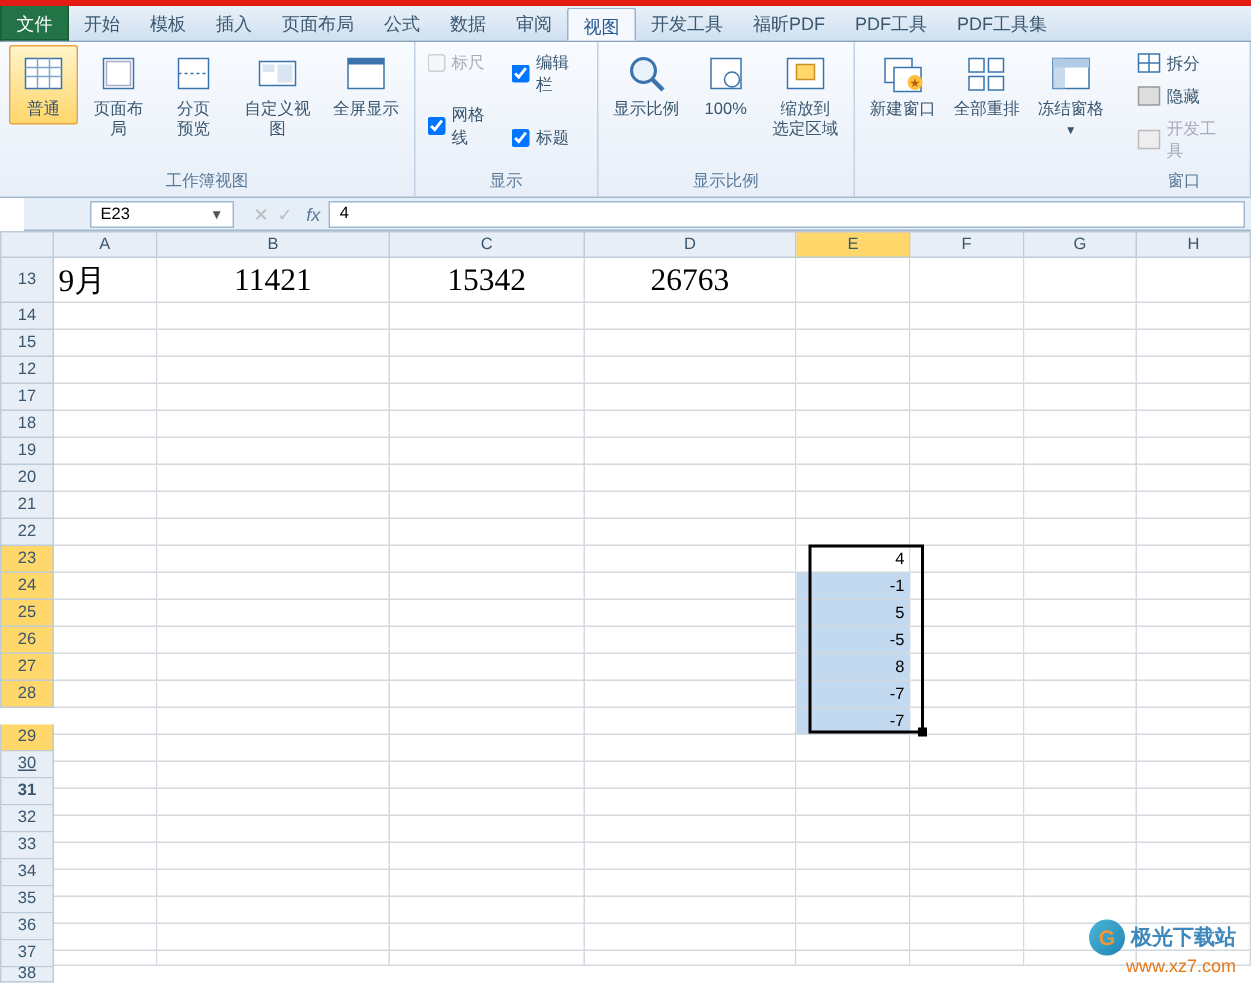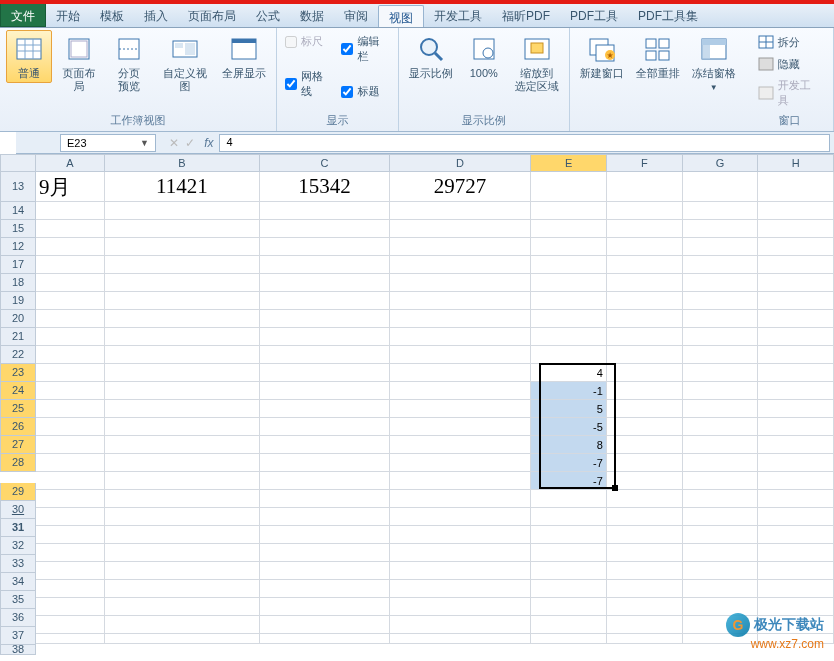--- a/index.html
+++ b/index.html
@@ -328,21 +328,21 @@
       <div class="row-h" style="height: 18px; line-height: 16px;">35</div>
       <div class="row-h" style="height: 18px; line-height: 16px;">36</div>
       <div class="row-h" style="height: 18px; line-height: 16px;">37</div>
       <div class="row-h" style="height: 10px; line-height: 8px;">38</div>
     </div>
   <div class="cells" id="cells">
       <div class="cell-row">
         <div class="cell big left" style="width: 70px; height: 30px;">9月</div>
         <div class="cell big center" style="width: 158px; height: 30px;">11421</div>
         <div class="cell big center" style="width: 132px; height: 30px;">15342</div>
-        <div class="cell big center" style="width: 144px; height: 30px;">29727</div>
+        <div class="cell big center" style="width: 144px; height: 30px;">26763</div>
         <div class="cell big center" style="width: 77px; height: 30px;"></div>
         <div class="cell big center" style="width: 77px; height: 30px;"></div>
         <div class="cell big center" style="width: 77px; height: 30px;"></div>
         <div class="cell big center" style="width: 77px; height: 30px;"></div>
       </div>
       <div class="cell-row">
         <div class="cell left" style="width: 70px; height: 18px;"></div>
         <div class="cell" style="width: 158px; height: 18px;"></div>
         <div class="cell" style="width: 132px; height: 18px;"></div>
         <div class="cell" style="width: 144px; height: 18px;"></div>

